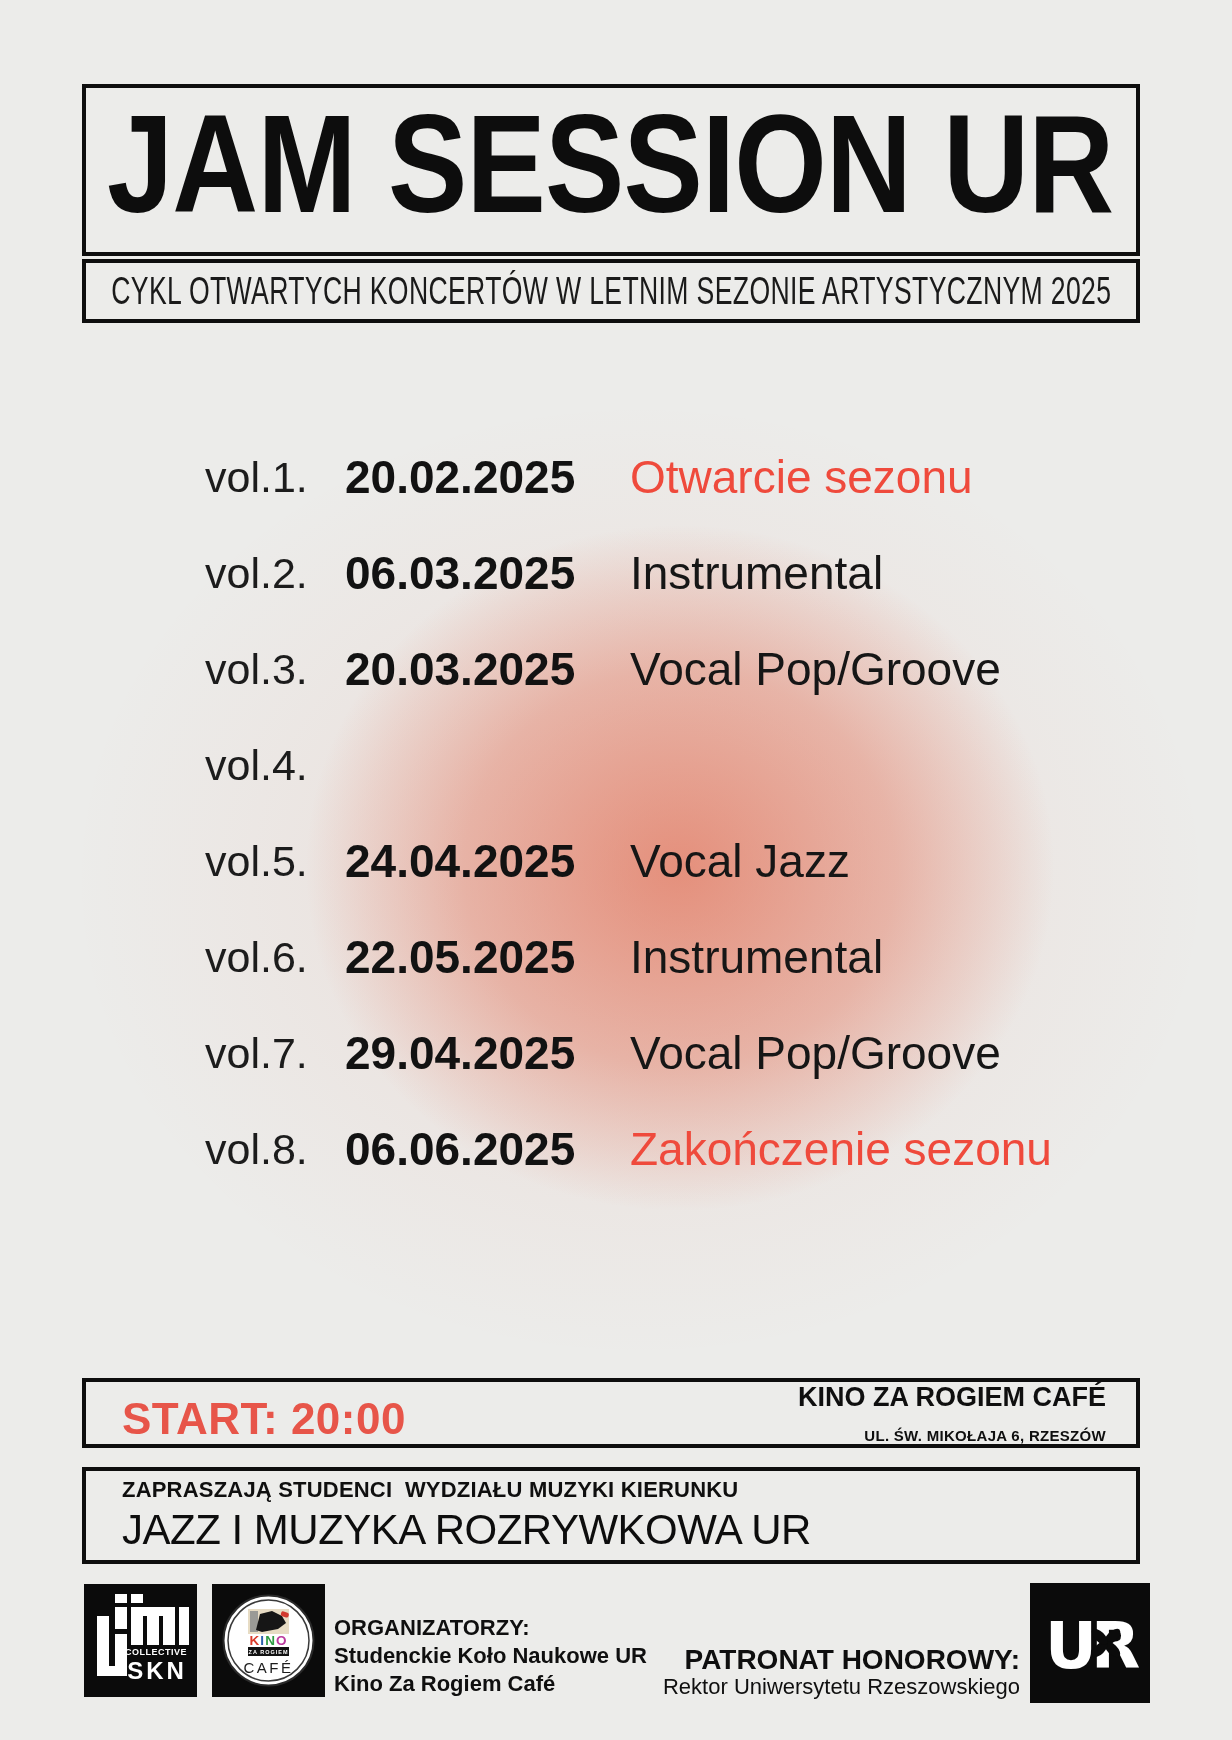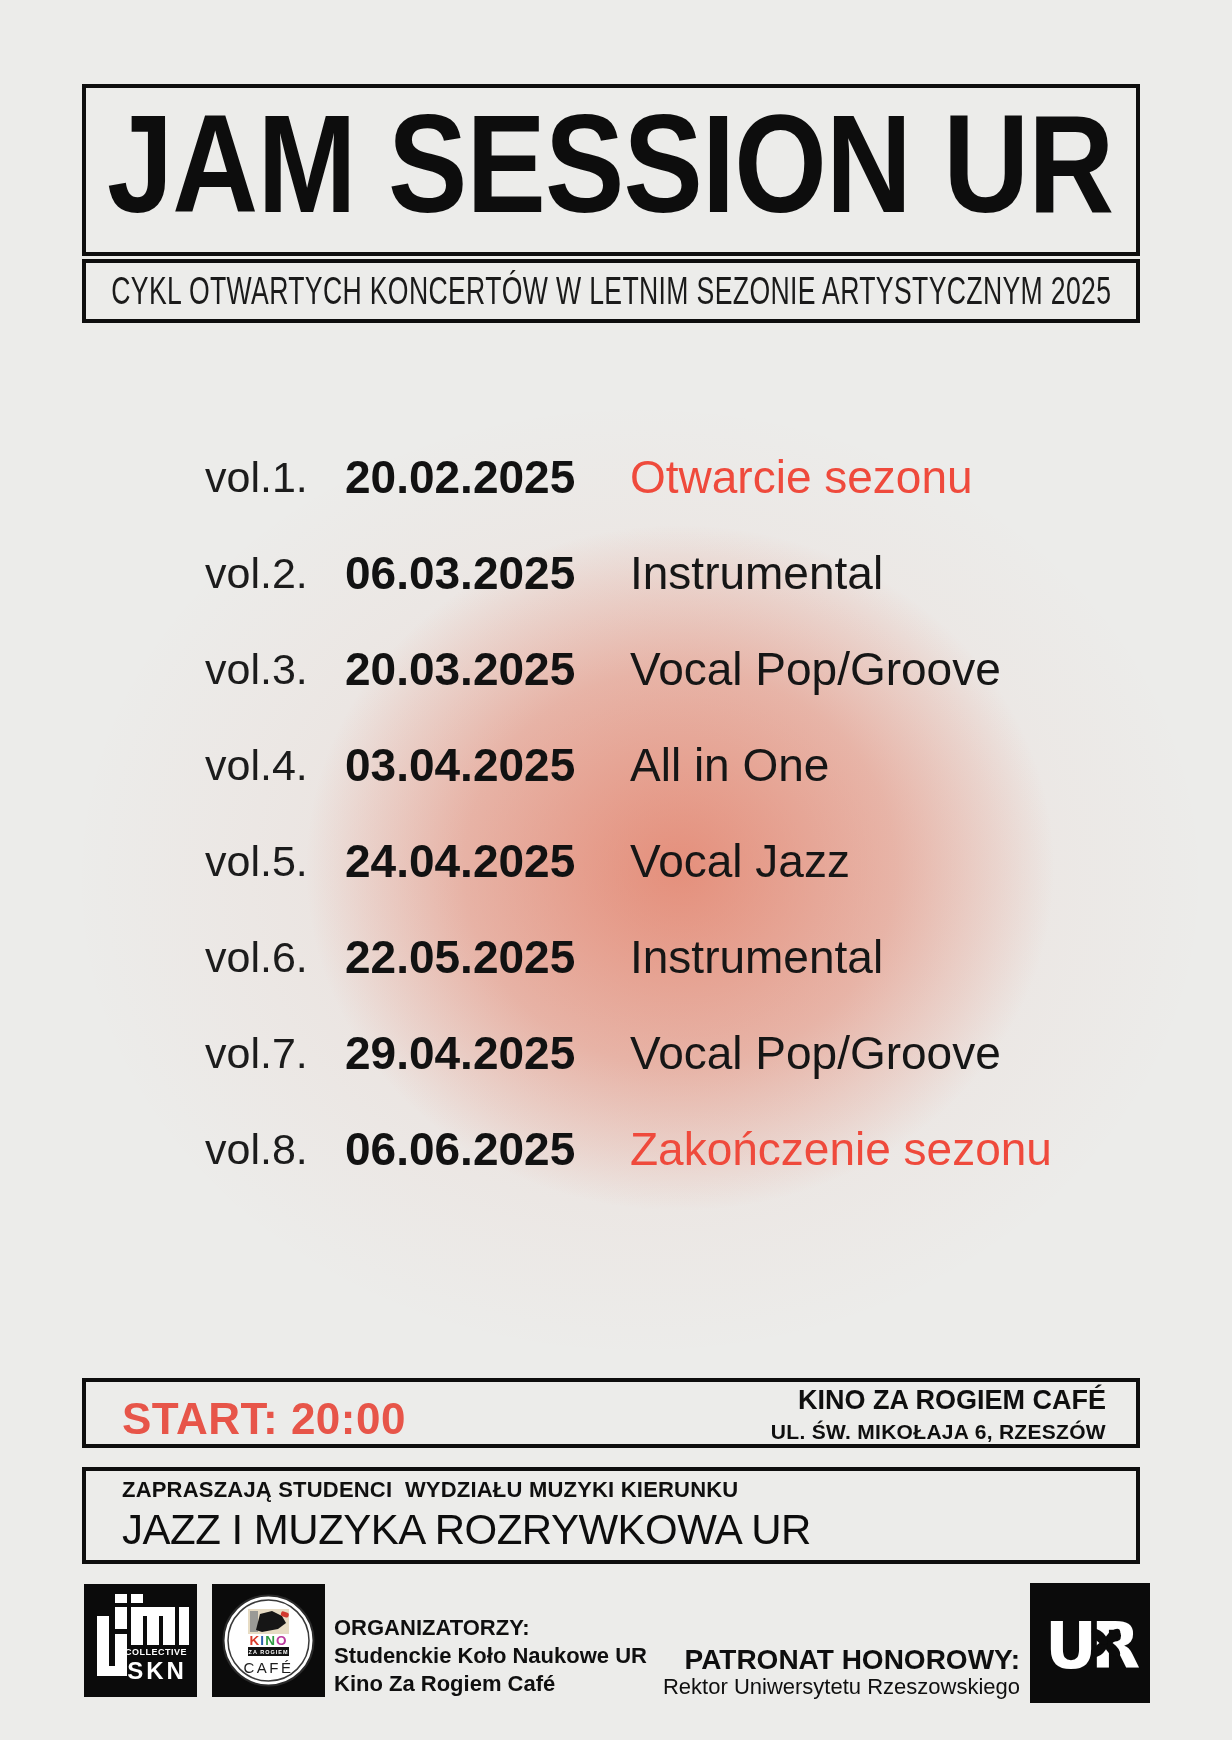--- a/index.html
+++ b/index.html
@@ -29,21 +29,21 @@
   .row span{position:absolute;top:50%;transform:translateY(-50%);white-space:nowrap;}
   .vol{left:205px;font-size:43px;font-weight:400;color:#1c1c1c;}
   .date{left:345px;font-size:46px;font-weight:700;color:#121212;}
   .etitle{left:630px;font-size:46px;font-weight:400;color:#161616;}
   .row.accent .etitle{color:#ef4a3c;}
   .info-box{top:1378px;height:70px;display:flex;align-items:flex-end;justify-content:space-between;
     padding:0 30px 0 36px;}
   .start-text{font-size:44px;font-weight:700;color:#e75549;letter-spacing:.5px;white-space:nowrap;}
   .venue-wrap{text-align:right;}
   .venue-name{font-size:27px;font-weight:700;line-height:1.05;color:#0f0f0f;white-space:nowrap;}
-  .venue-addr{font-size:21px;font-weight:700;margin-top:6px;color:#0f0f0f;white-space:nowrap;letter-spacing:.3px;}
+  .venue-addr{font-size:15px;font-weight:700;margin-top:16px;color:#0f0f0f;white-space:nowrap;letter-spacing:.3px;}
   .invite-box{top:1467px;height:97px;display:flex;flex-direction:column;justify-content:center;padding:0 30px 0 36px;}
   .invite-line{font-size:22px;font-weight:700;white-space:pre;color:#0f0f0f;letter-spacing:.2px;}
   .program-line{font-size:42px;font-weight:400;margin-top:3px;white-space:nowrap;color:#0d0d0d;letter-spacing:-.5px;}
   .logo{position:absolute;display:block;}
   .logo-jimr{left:84px;top:1584px;}
   .logo-kino{left:212px;top:1584px;}
   .logo-ur{left:1030px;top:1583px;}
   .org-block{position:absolute;left:334px;top:1614px;line-height:28px;}
   .org-label{font-size:22px;font-weight:700;color:#0f0f0f;}
   .org-line{font-size:22px;font-weight:700;color:#0f0f0f;}
@@ -76,22 +76,20 @@
       <span class="date">06.03.2025</span>
       <span class="etitle">Instrumental</span>
     </div>
       <div class="row">
       <span class="vol">vol.3.</span>
       <span class="date">20.03.2025</span>
       <span class="etitle">Vocal Pop/Groove</span>
     </div>
       <div class="row">
       <span class="vol">vol.4.</span>
-      <span class="date">03.04.2025</span>
-      <span class="etitle">All in One</span>
     </div>
       <div class="row">
       <span class="vol">vol.5.</span>
       <span class="date">24.04.2025</span>
       <span class="etitle">Vocal Jazz</span>
     </div>
       <div class="row">
       <span class="vol">vol.6.</span>
       <span class="date">22.05.2025</span>
       <span class="etitle">Instrumental</span>

